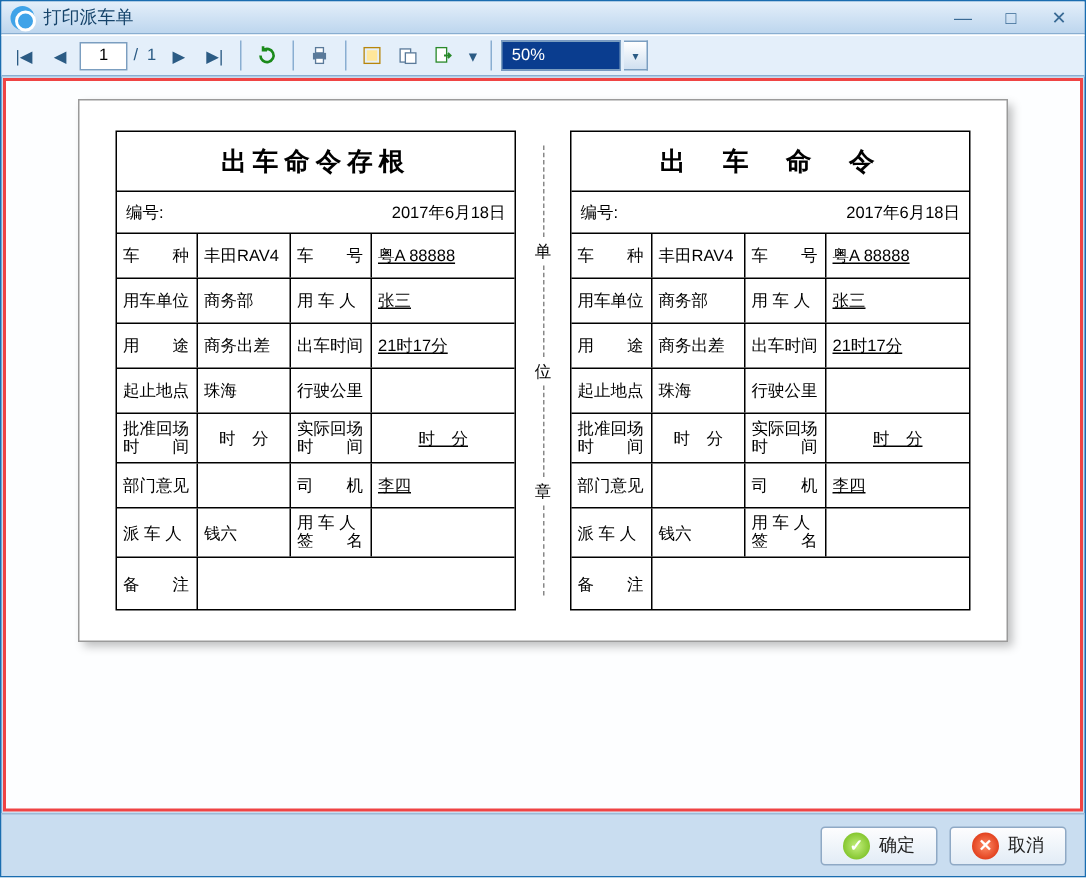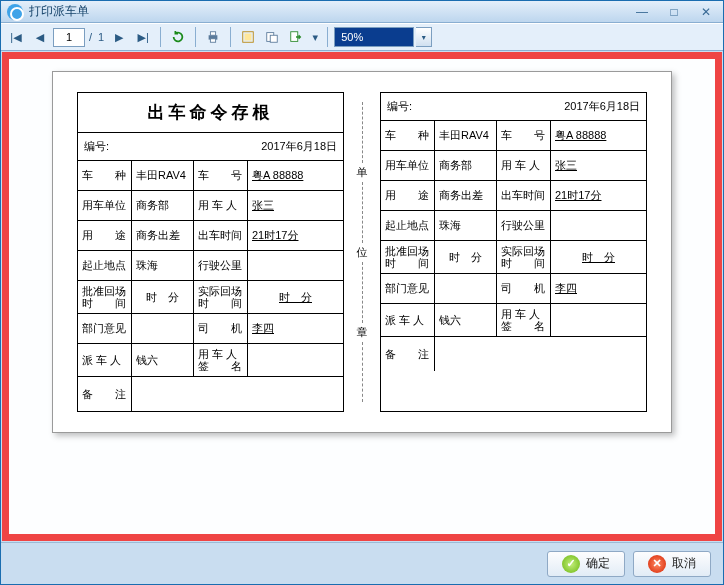--- a/index.html
+++ b/index.html
@@ -15,21 +15,21 @@
   
   .toolbar { height: 28px; background: #e4effa; border-top:1px solid #fff; border-bottom: 1px solid #89aed1; display: flex; align-items: center; padding: 0 4px; gap: 2px; }
   .tbtn { width: 22px; height: 22px; display:flex; align-items:center; justify-content:center; color:#2b5b84; font-size:11px; border-radius:3px;}
   .tbtn svg { width:14px; height:14px; }
   .pagebox { height: 19px; border:1px solid #7b9ec0; background:#fff; font-size:11px; text-align:center; padding: 0 4px; min-width:32px; line-height:17px;}
   .pagetxt { font-size: 11px; color:#2b5b84; margin: 0 2px;}
   .sep { width:1px; height:20px; background:#89aed1; margin:0 4px;}
   .zoombox { height: 20px; border:1px solid #7b9ec0; background:#0a3d8f; color:#fff; font-size:11px; padding:0 6px; min-width:80px; line-height:18px;}
   .zoomdd { width:16px; height:20px; border:1px solid #7b9ec0; border-left:none; background:linear-gradient(#fff,#d0e0f0); display:flex; align-items:center; justify-content:center; color:#2b5b84; font-size:8px;}
 
-  .workarea { flex:1; background:#fdfeff; border:7px solid #ef4444; margin:1px; position:relative; display:flex; align-items:flex-start; justify-content:center; overflow:hidden;}
+  .workarea { flex:1; background:#fdfeff; border:2px solid #ef4444; margin:1px; position:relative; display:flex; align-items:flex-start; justify-content:center; overflow:hidden;}
   .page { width: 620px; background:#fff; border:1px solid #9a9a9a; box-shadow: 3px 3px 6px rgba(0,0,0,0.25); margin-top:12px; padding: 20px 24px; display:flex; gap:16px; position:relative;}
   
   .form { border:1px solid #000; flex:1; font-size:11px;}
   .formtitle { text-align:center; font-size:17px; font-weight:bold; letter-spacing:4px; padding:8px 0; border-bottom:1px solid #000;}
   .row { display:flex; border-bottom:1px solid #000; min-height:30px;}
   .row:last-child { border-bottom:none; min-height:34px;}
   .cell { padding:4px 4px; display:flex; align-items:center; border-right:1px solid #000;}
   .cell:last-child { border-right:none;text-decoration:underline;}
   .lbl { justify-content:space-between; letter-spacing:0;}
   .val { padding-left:4px;}
@@ -171,20 +171,21 @@
         <div class="dash"></div>
         <div class="char">单</div>
         <div class="dash"></div>
         <div class="char">位</div>
         <div class="dash"></div>
         <div class="char">章</div>
         <div class="dash"></div>
       </div>
 
       <div class="form">
+        <div class="formtitle">出　车　命　令</div>
         <div class="hdrrow">
           <div class="left">编号:</div>
           <div class="right">2017年6月18日</div>
         </div>
         <div class="row">
             <div class="cell lbl" style="width:54px">车　　种</div>
             <div class="cell val" style="width:62px">丰田RAV4</div>
             <div class="cell lbl" style="width:54px">车　　号</div>
             <div class="cell val" style="flex:1">粤A 88888</div>
           </div>

